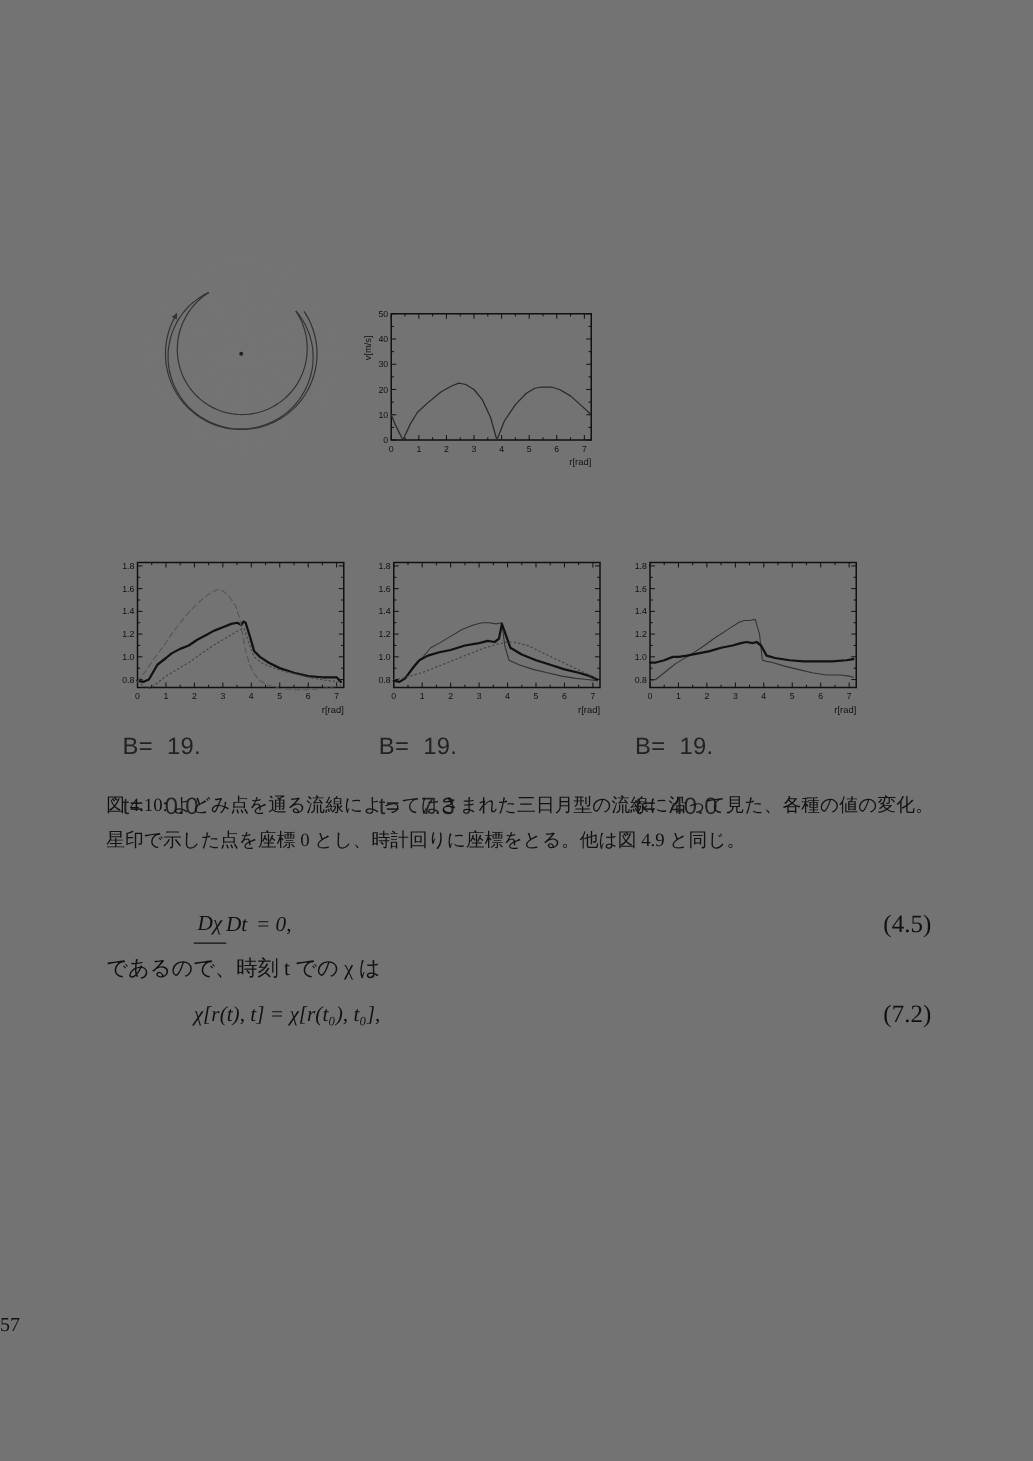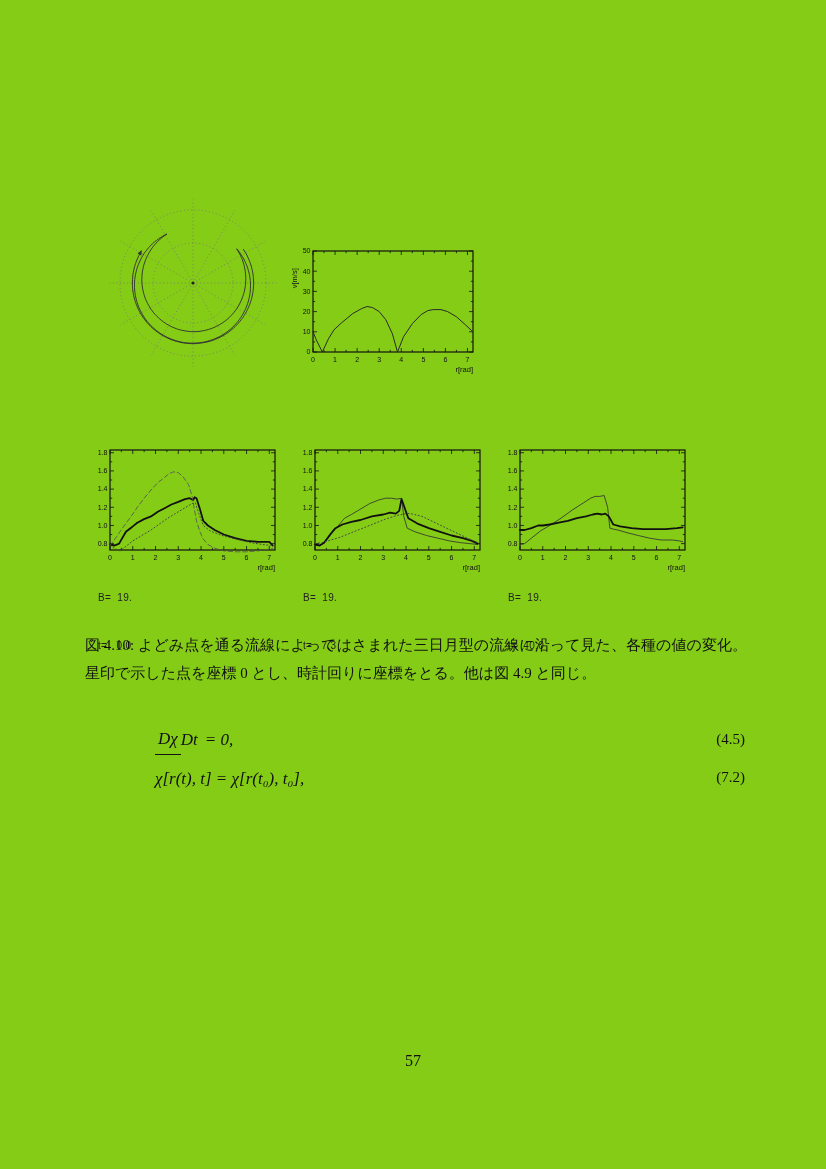--- a/index.html
+++ b/index.html
@@ -1,38 +1,38 @@
 <!DOCTYPE html>
 <html><head>
 <meta charset="utf-8">
 <style>
   html,body{margin:0;padding:0;background:#ffffff;}
-  .page{position:relative;width:826px;height:1169px;background:#84cc16;color:#111;
+  .page{position:relative;width:826px;height:1169px;background:#737373;color:#111;
         font-family:"Liberation Serif","DejaVu Serif",serif;overflow:hidden;}
   svg{position:absolute;overflow:visible;}
   svg text{font-family:"Liberation Sans","DejaVu Sans",sans-serif;fill:#111;}
   .caption{position:absolute;left:85px;top:631px;width:662px;
            font-size:15px;line-height:28px;text-align:justify;}
   .bodytext{position:absolute;left:85px;top:721px;width:660px;
             font-size:17px;line-height:27.5px;}
   .bodytext p{margin:0;text-align:justify;}
   .bodytext p.indent{text-indent:1.05em;}
   .equation{position:relative;padding-left:70px;margin:4px 0 6px 0;
             display:flex;align-items:center;min-height:27px;}
   .eq-math{font-style:italic;font-size:17px;}
   .frac{display:inline-flex;flex-direction:row;text-align:left;vertical-align:middle;}
   .frac .num{display:block;border-bottom:1.1px solid #111;padding:0 3px 1px 3px;}
   .frac .den{display:block;padding-top:1px;}
   .eqrhs{margin-left:7px;}
   .eqnum{position:absolute;right:0;top:50%;transform:translateY(-50%);
-         font-style:normal;font-size:15px;}
+         font-style:normal;font-size:20px;}
   .panel-label{position:absolute;font-family:"Liberation Sans","DejaVu Sans",sans-serif;
-               font-size:10px;line-height:16px;white-space:pre;color:#222;letter-spacing:0.3px;}
+               font-size:19px;line-height:16px;white-space:pre;color:#222;letter-spacing:0.3px;}
   .panel-label span{display:block;white-space:pre;}
-  .pageno{position:absolute;left:0;top:1052px;width:826px;text-align:center;font-size:16px;}
+  .pageno{position:absolute;left:0;top:1052px;width:826px;font-size:16px;}
 </style>
 </head>
 <body>
 
 <div class="page">
 
   <svg width="180" height="180" viewBox="0 0 180 180" style="left:103px;top:193px;">
       <circle cx="90" cy="90" r="39.99" fill="none" stroke="#777" stroke-width="0.8" stroke-dasharray="1,2.6"></circle>
       <circle cx="90" cy="90" r="73.1" fill="none" stroke="#777" stroke-width="0.8" stroke-dasharray="1,2.6"></circle>
       <line x1="90" y1="90" x2="173.42000000000002" y2="90" fill="none" stroke="#777" stroke-width="0.8" stroke-dasharray="1,2.6"></line>
@@ -365,20 +365,21 @@
 
     <div class="equation">
       <span class="eq-math frac">
         <span class="num">Dχ</span>
         <span class="den">Dt</span>
       </span>
       <span class="eq-math eqrhs">= 0,</span>
       <span class="eqnum">(4.5)</span>
     </div>
 
+    <p>であるので、時刻 t での χ は</p>
 
     <div class="equation" style="margin:10px 0 12px 0;">
       <span class="eq-math">χ[r(t), t] = χ[r(t₀), t₀],</span>
       <span class="eqnum">(7.2)</span>
     </div>
 
   </div>
 
   <div class="pageno">57</div>
 </div>

